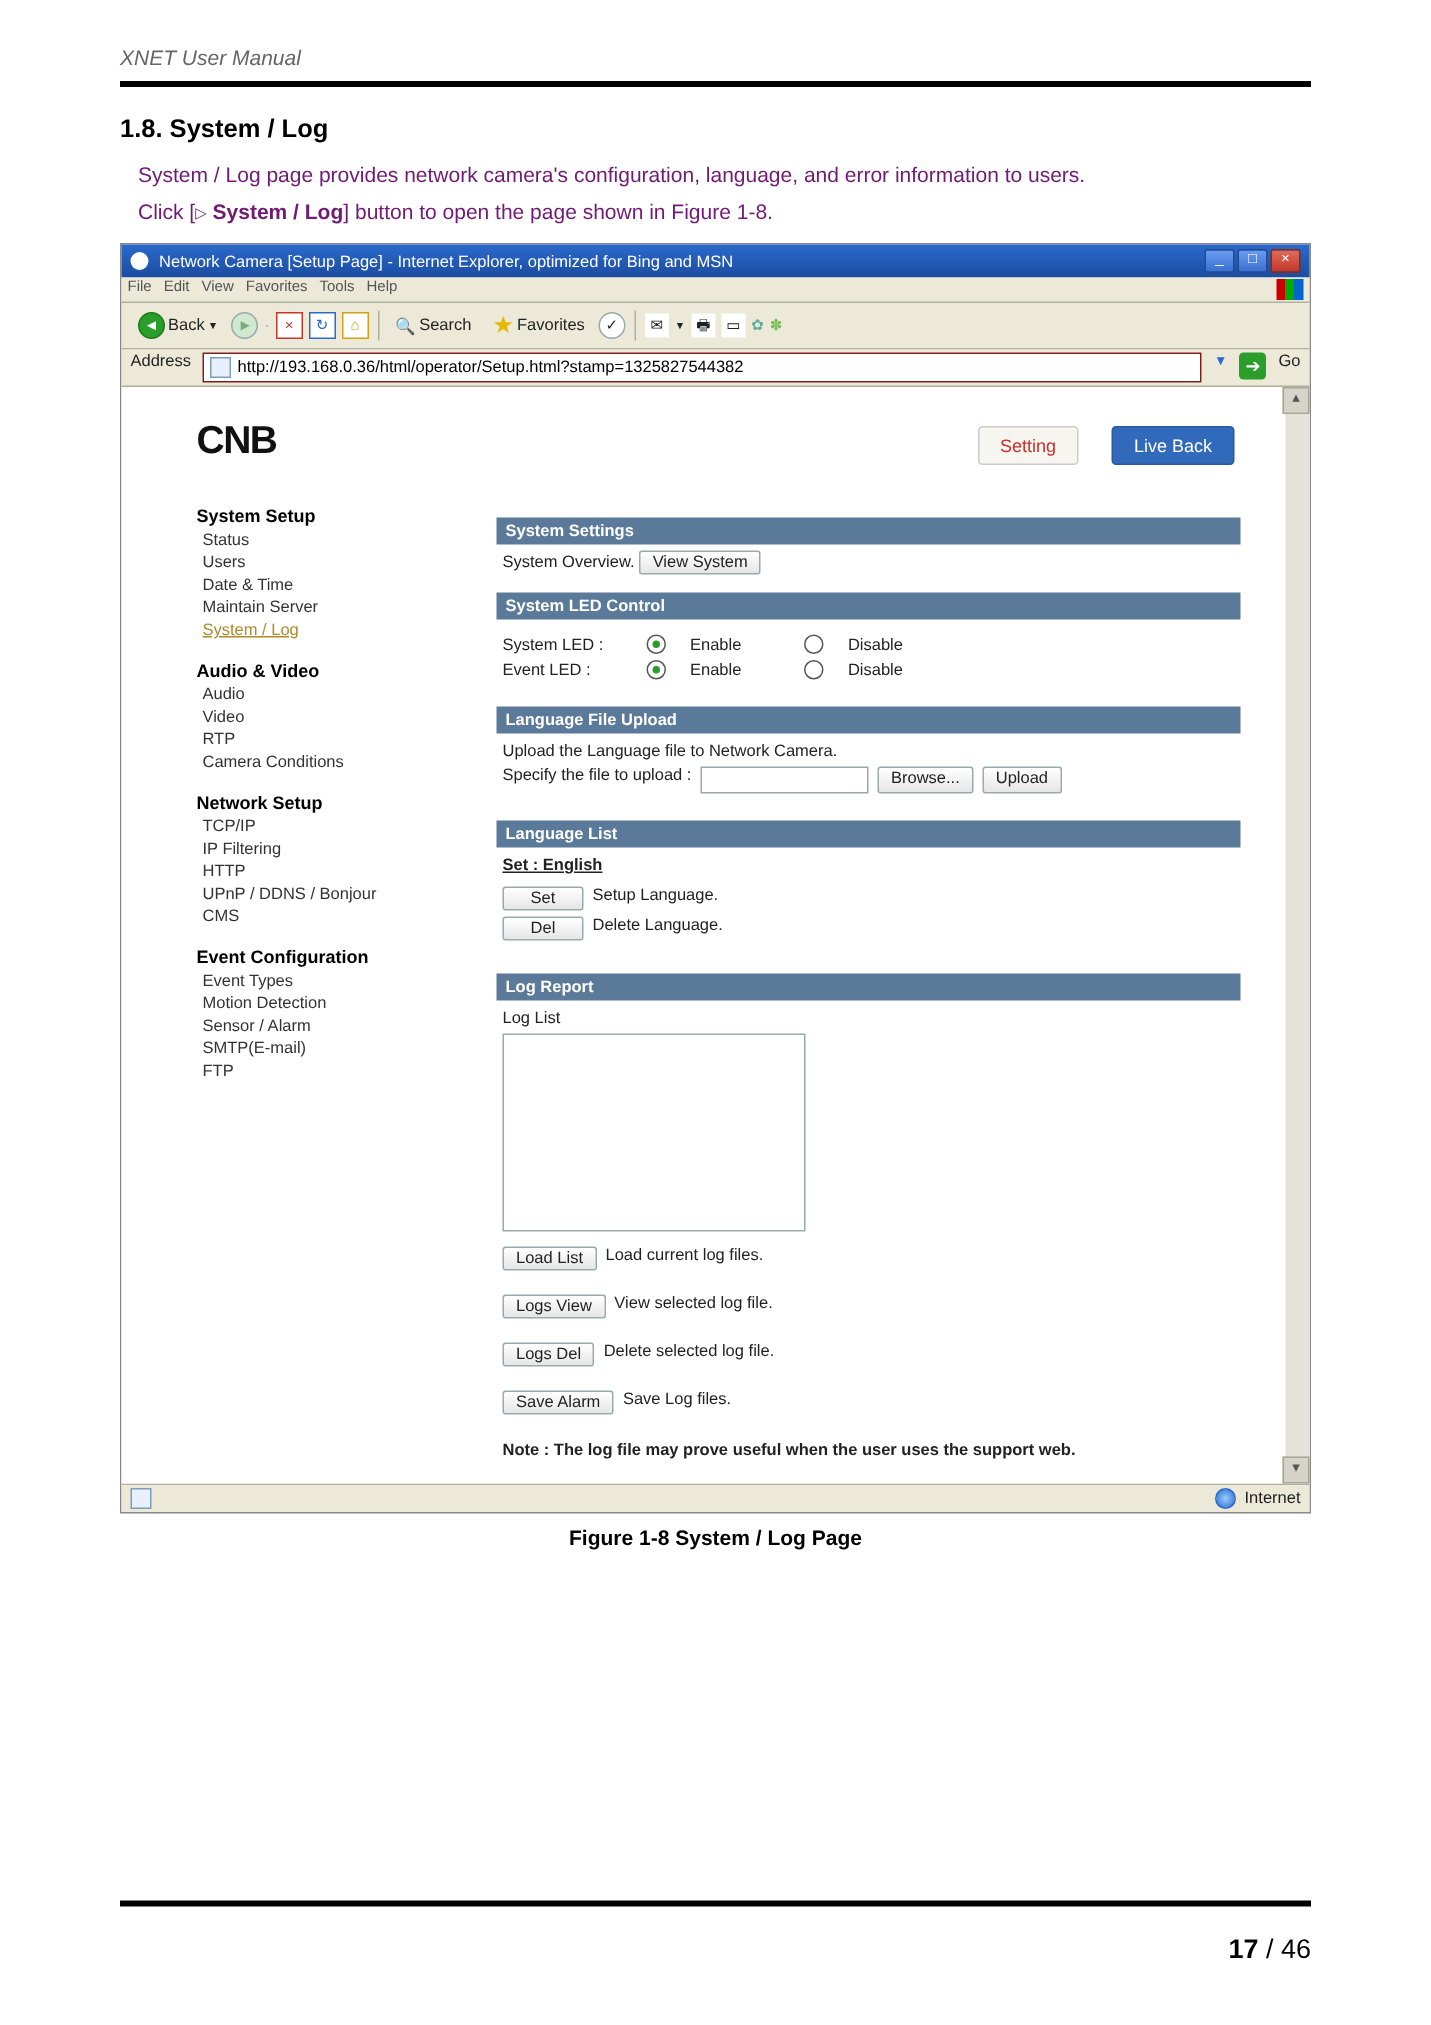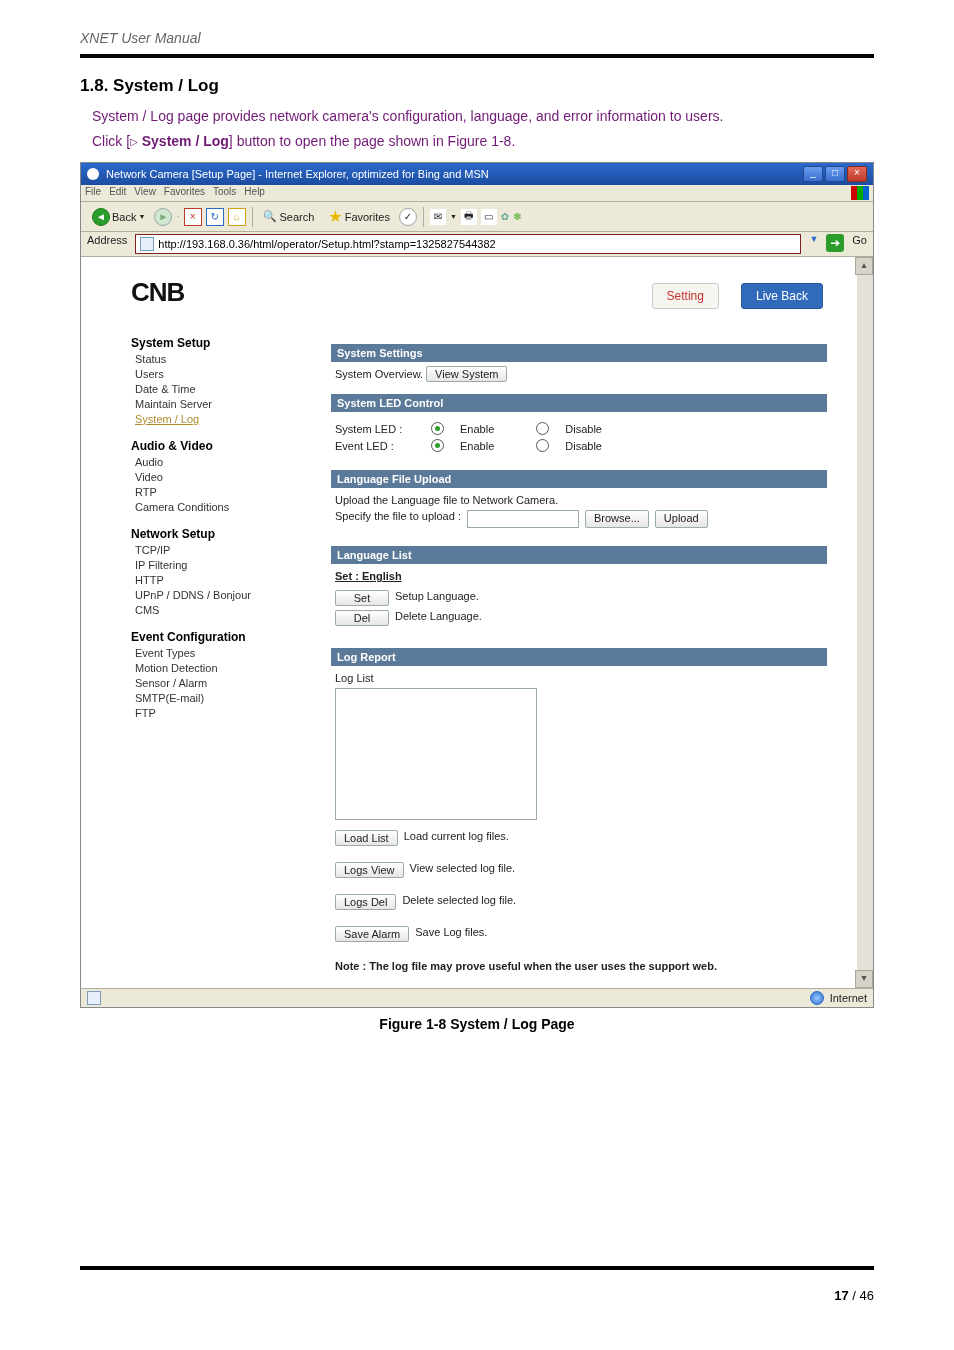--- a/index.html
+++ b/index.html
@@ -218,21 +218,21 @@
   .statusbar .spacer{flex:1;}
   .globe{width:12px;height:12px;border:1px solid #2a6acc;border-radius:50%;background:radial-gradient(#9cf,#2a6acc);display:inline-block;}
   .caption {
     text-align:center;
     font-weight:bold;
     font-size:14px;
     margin: 8px 0 30px 0;
   }
   .footer {
     text-align:right;
-    font-size:13px;
+    font-size:18px;
   }
   .footer .cur{ font-weight:bold;}
 </style>
 </head>
 <body>
 
 <div class="page">
   <div class="doc-header">XNET User Manual</div>
   <hr class="thick-rule">
 

